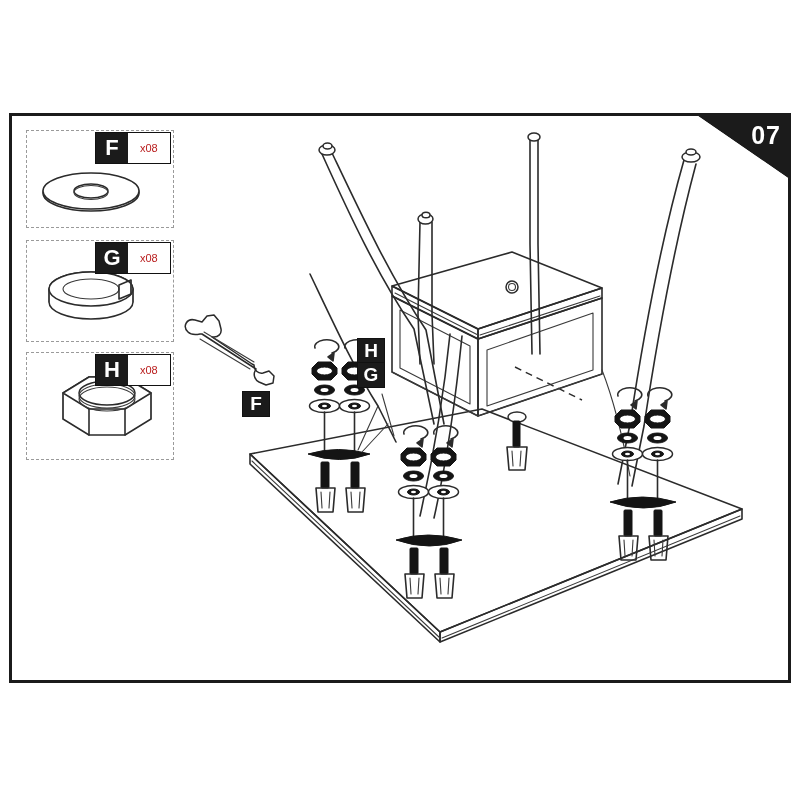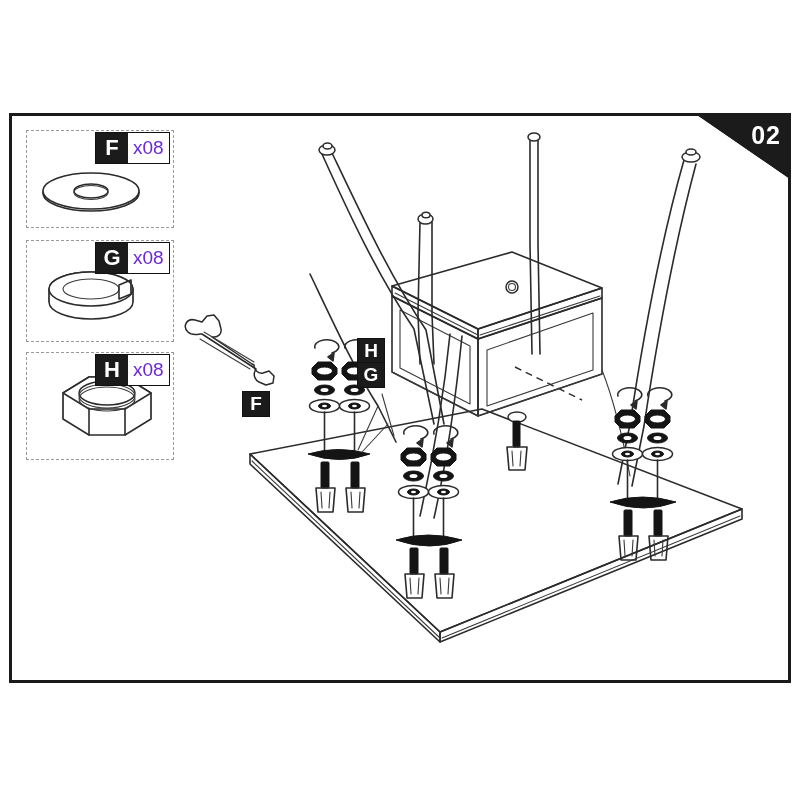--- a/index.html
+++ b/index.html
@@ -10,21 +10,21 @@
   
   #frame{position:absolute;left:9px;top:113px;width:782px;height:570px;
          border:3px solid #1b1b1b;background:#fff;box-sizing:border-box;}
 
   
   .part-box{position:absolute;border:1px dashed #9a9a9a;background:#fff;}
   .part-tag{position:absolute;display:flex;align-items:stretch;height:30px;
             border:1px solid #111;background:#fff;z-index:4;}
   .part-letter{background:#1b1b1b;color:#fff;font-weight:bold;font-size:22px;
                line-height:30px;width:32px;text-align:center;letter-spacing:0;}
-  .part-qty{color:#6d28d9;font-size:19px;line-height:30px;padding:0 5px;
+  .part-qty{color:#b91c1c;font-size:11px;line-height:30px;padding:0 12px;
             background:#fff;display:flex;align-items:center;}
 
   
   .callout{position:absolute;width:26px;height:24px;background:#1b1b1b;color:#fff;
            font-weight:bold;font-size:19px;line-height:24px;text-align:center;
            border:1px solid #111;z-index:6;}
   .tool-tag{position:absolute;width:26px;height:24px;background:#1b1b1b;color:#fff;
             font-weight:bold;font-size:19px;line-height:24px;text-align:center;
             border:1px solid #111;z-index:6;}
 
@@ -47,21 +47,21 @@
 </head>
 <body>
 
 <div id="sheet">
 
   <div id="frame">
 
     <div id="badge">
       <div class="tri"></div>
       <div class="slash"></div>
-      <div class="num">02</div>
+      <div class="num">07</div>
     </div>
 
     <div class="part-box" style="left:14px;top:14px;width:146px;height:96px;">
       <svg width="144" height="94" viewBox="0 0 144 94">
         <ellipse class="ink-fill" cx="64" cy="62" rx="48" ry="18"></ellipse>
         <ellipse class="ink-fill" cx="64" cy="60" rx="48" ry="18"></ellipse>
         <ellipse class="ink-fill" cx="64" cy="60" rx="17" ry="7"></ellipse>
         <ellipse class="ink-thin" cx="64" cy="61.5" rx="17" ry="7"></ellipse>
       </svg>
     </div>

